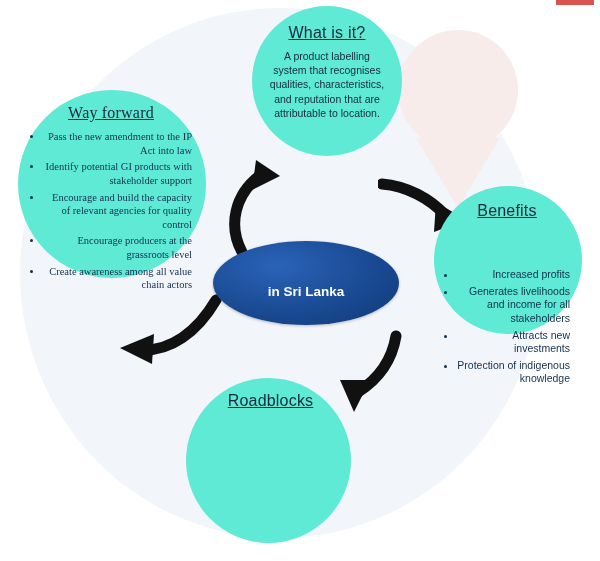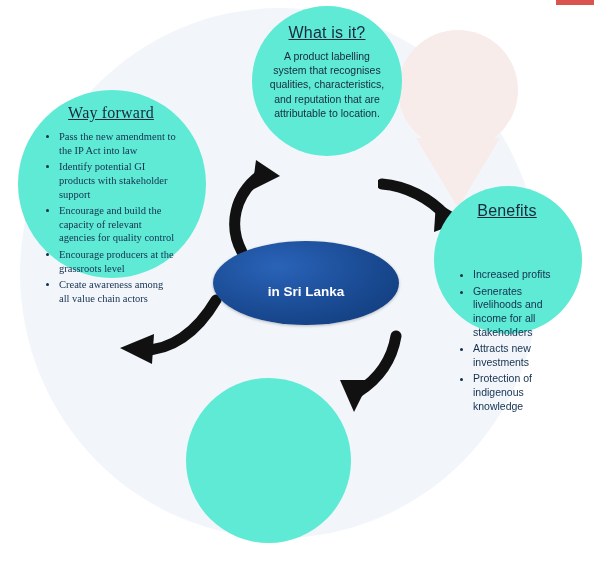--- a/index.html
+++ b/index.html
@@ -68,23 +68,23 @@
     color: #17293d;
     letter-spacing: 0.2px;
   }
   .bubble .body {
     font-size: 10.5px;
     line-height: 1.35;
     color: #17293d;
     text-align: center;
   }
   .bubble ul {
-    margin: 16px;
+    margin: 0;
     padding: 0 0 0 13px;
-    text-align: left;
+    text-align: right;
     list-style-type: disc;
   }
   .bubble ul li {
     margin-bottom: 3px;
     font-size: 10.5px;
     line-height: 1.3;
   }
 
   
   #center-node {
@@ -157,20 +157,21 @@
     <div class="title">Benefits</div>
     <ul style="margin-top:8px;">
       <li>Increased profits</li>
       <li>Generates livelihoods and income for all stakeholders</li>
       <li>Attracts new investments</li>
       <li>Protection of indigenous knowledge</li>
     </ul>
   </div>
 
   <div class="bubble bubble-light" style="left:186px; top:378px; width:165px; height:165px; padding:14px 10px 0 14px;">
+    <div class="title">Roadblocks</div>
   </div>
 
   <div class="bubble bubble-light" style="left:18px; top:90px; width:188px; height:188px; padding:14px 14px 0 12px;font-family:Liberation Serif, serif;">
     <div class="title">Way forward</div>
     <ul style="margin-top:8px;">
       <li>Pass the new amendment to the IP Act into law</li>
       <li>Identify potential GI products with stakeholder support</li>
       <li>Encourage and build the capacity of relevant agencies for quality control</li>
       <li>Encourage producers at the grassroots level</li>
       <li>Create awareness among all value chain actors</li>

